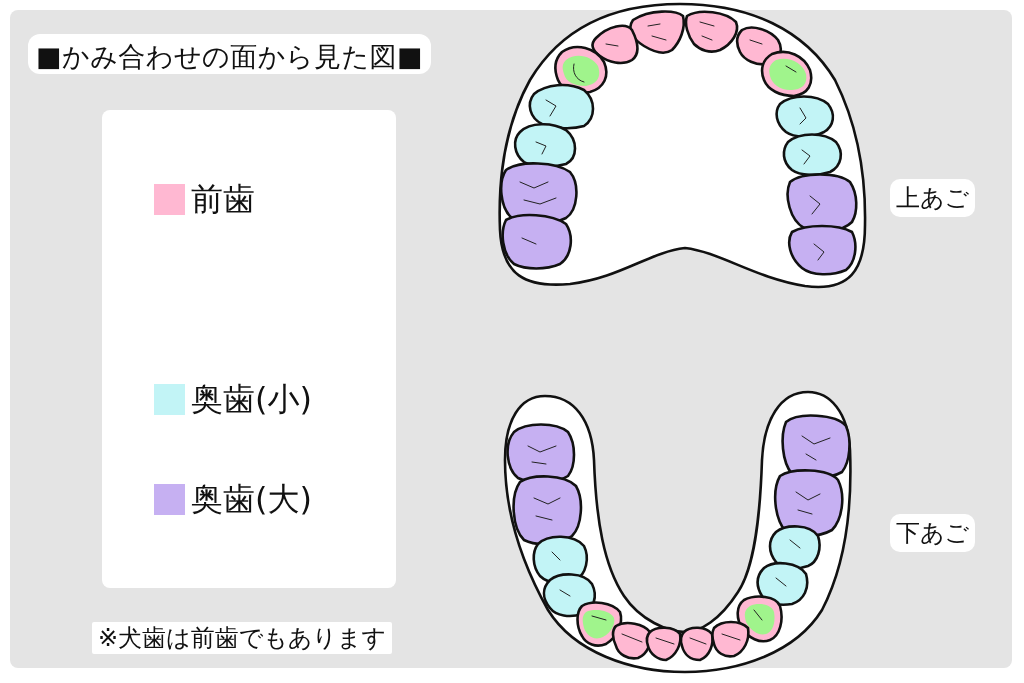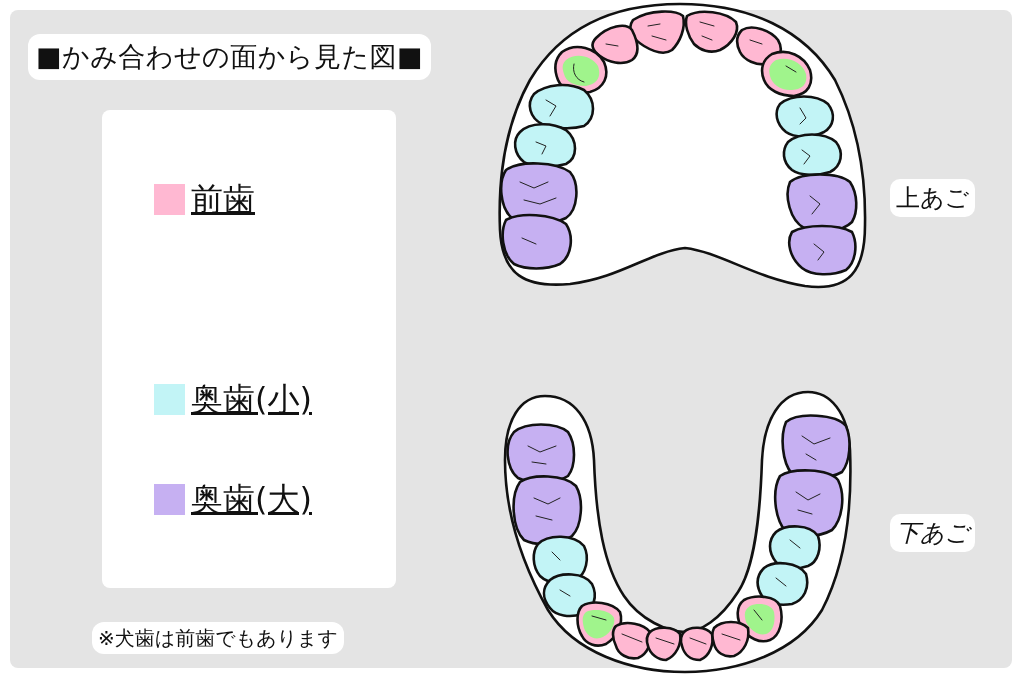--- a/index.html
+++ b/index.html
@@ -1,26 +1,26 @@
 <!DOCTYPE html>
 <html><head>
 <meta charset="utf-8">
 <style>
   html, body { margin: 0; padding: 0; }
   body { width: 1024px; height: 683px; background: #ffffff; position: relative; overflow: hidden;
          font-family: "DejaVu Sans", "Liberation Sans", sans-serif; color: #111; }
   .panel { position: absolute; left: 10px; top: 10px; width: 1002px; height: 658px; background: #e4e4e4; border-radius: 8px; }
-  .title { position: absolute; left: 28px; top: 34px; height: 46px; padding: 0 8px; background: #fff; border-radius: 12px;
+  .title { position: absolute; left: 28px; top: 34px; height: 40px; padding: 0 8px; background: #fff; border-radius: 12px;
            font-size: 27px; line-height: 46px; white-space: nowrap; letter-spacing: 0.5px; }
   .legend { position: absolute; left: 102px; top: 110px; width: 294px; height: 478px; background: #fff; border-radius: 8px; }
-  .legend-item { position: absolute; left: 52px; height: 44px; display: flex; align-items: center; text-decoration: underline; }
+  .legend-item { position: absolute; left: 52px; height: 44px; display: flex; align-items: center; }
   .swatch { width: 31px; height: 31px; margin-right: 6px; }
   .legend-label { font-size: 32px; line-height: 44px; white-space: nowrap; }
-  .note { position: absolute; left: 92px; top: 622px; padding: 0 6px; background: #fff; border-radius: 12px;
-          font-size: 20px; line-height: 32px; white-space: nowrap; }
+  .note { position: absolute; left: 92px; top: 622px; padding: 0 6px; background: #fff; border-radius: 2px;
+          font-size: 24px; line-height: 32px; white-space: nowrap; }
   .jaw-label { position: absolute; padding: 0 6px; background: #fff; border-radius: 10px; font-size: 24px; line-height: 38px; white-space: nowrap; }
   svg.jaws { position: absolute; left: 0; top: 0; }
   .tooth { stroke: #111; stroke-width: 2.6; stroke-linejoin: round; }
   .groove { fill: none; stroke: #222; stroke-width: 1; stroke-linecap: round; }
 </style>
 </head>
 <body>
 
 <div class="panel"></div>
 
@@ -92,13 +92,13 @@
     <path class="tooth" fill="#ffb8d2" d="M616 626 C626 620 644 624 650 632 C652 642 648 654 638 658 C628 660 618 654 616 646 C612 638 612 630 616 626 Z"></path>
     <path class="tooth" fill="#ffb8d2" d="M650 632 C656 626 674 626 680 634 C682 644 676 656 666 660 C658 660 650 654 648 646 C646 640 646 636 650 632 Z"></path>
     <path class="tooth" fill="#ffb8d2" d="M684 632 C690 626 706 626 712 634 C714 644 710 656 700 660 C690 660 684 654 682 646 C680 640 680 636 684 632 Z"></path>
     <path class="tooth" fill="#ffb8d2" d="M714 628 C722 620 740 620 748 628 C750 640 744 652 734 656 C724 658 716 652 714 644 C712 638 712 632 714 628 Z"></path>
 
     <path class="groove" d="M528 446 L540 452 L556 446 M532 462 L546 464 M534 498 L548 504 L560 498 M536 516 L552 520 M802 436 L814 444 L830 438 M806 454 L816 460 M796 492 L808 500 L820 494 M798 510 L812 514 M552 552 L560 560 M560 590 L570 596 M790 540 L800 548 M776 578 L786 586 M622 634 L642 642 M656 638 L674 644 M690 638 L706 644 M722 634 L740 640 M592 616 L606 620 M754 610 L762 620"></path>
   </g>
 </svg>
 
 <div class="jaw-label" style="left:890px; top:179px;">上あご</div>
-<div class="jaw-label" style="left:890px; top:514px;font-style:italic;">下あご</div>
+<div class="jaw-label" style="left:890px; top:514px;">下あご</div>
 
 </body></html>

